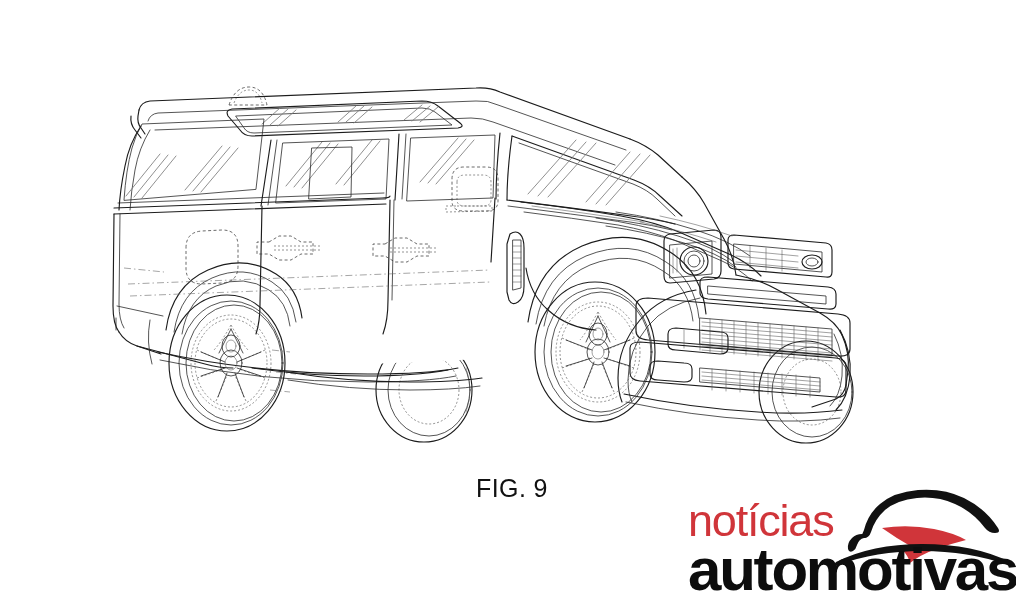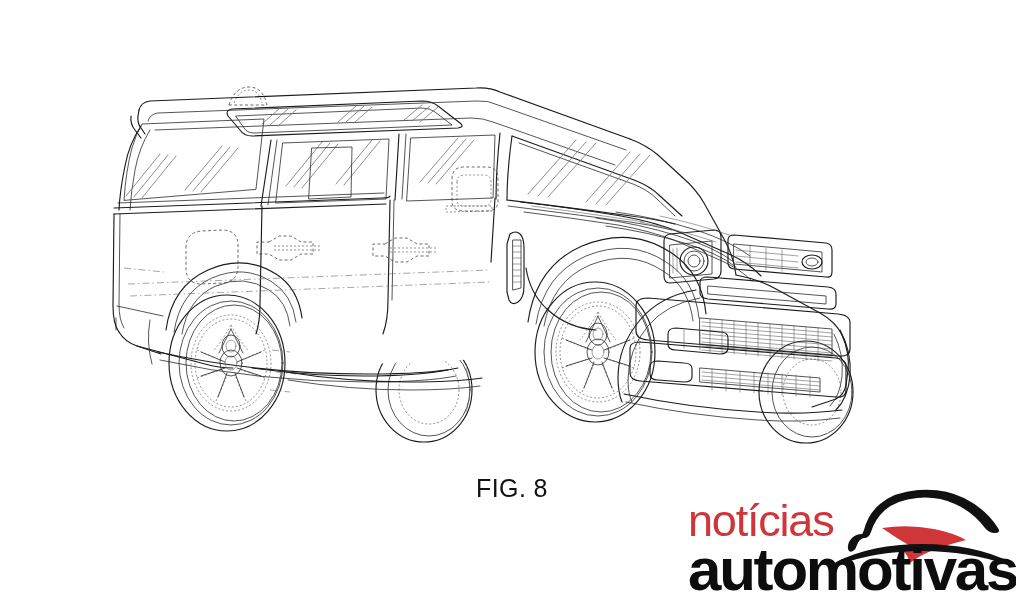--- a/index.html
+++ b/index.html
@@ -497,21 +497,21 @@
       </g>
 
       <g class="ln-hair">
         <path d="M640 222 q40 8 76 20"></path>
         <path d="M660 216 q38 8 72 20"></path>
       </g>
 
     </svg>
   </div>
 
-  <div id="fig-caption">FIG. 8</div>
+  <div id="fig-caption">FIG. 9</div>
 
   <div id="watermark">
     <svg id="wm-svg" viewBox="0 0 330 118" xmlns="http://www.w3.org/2000/svg">
 
       <g>
         <path d="M178 48
                  q4 -16 16 -26
                  q14 -12 38 -14
                  q26 -2 46 8
                  q22 11 34 30

